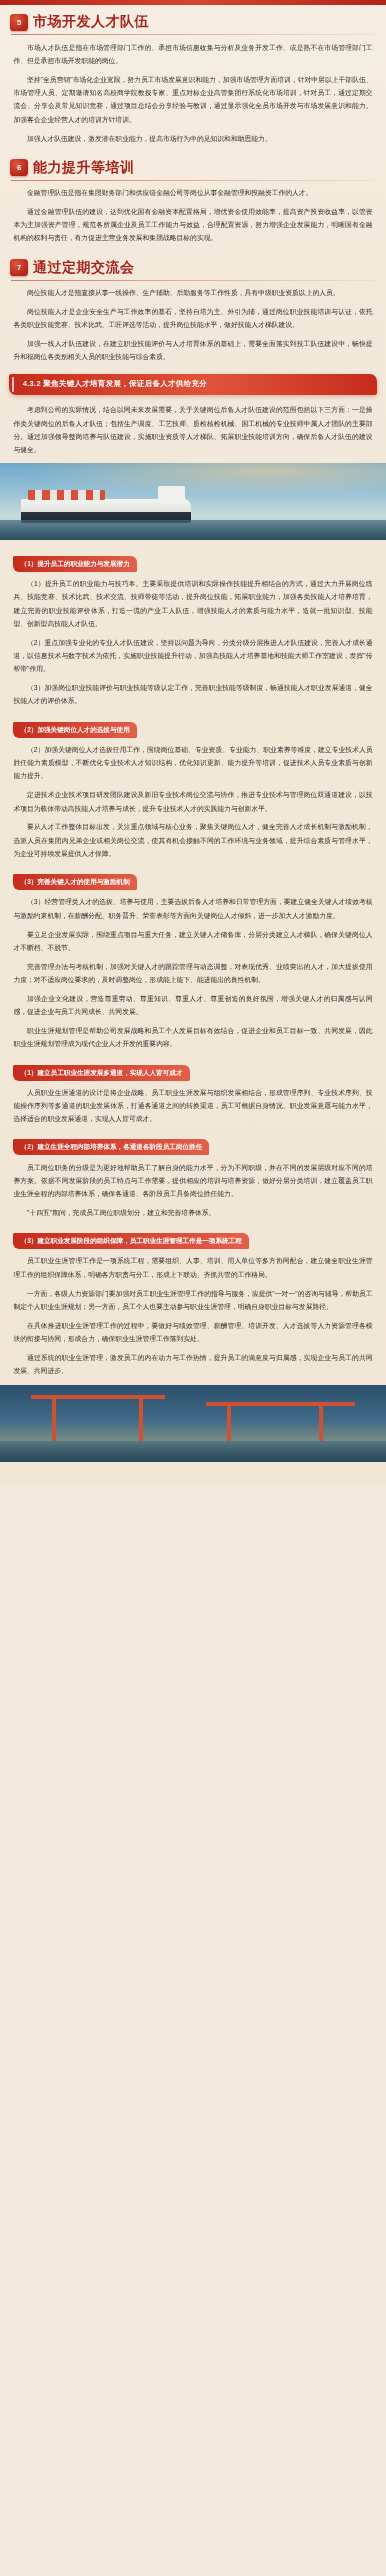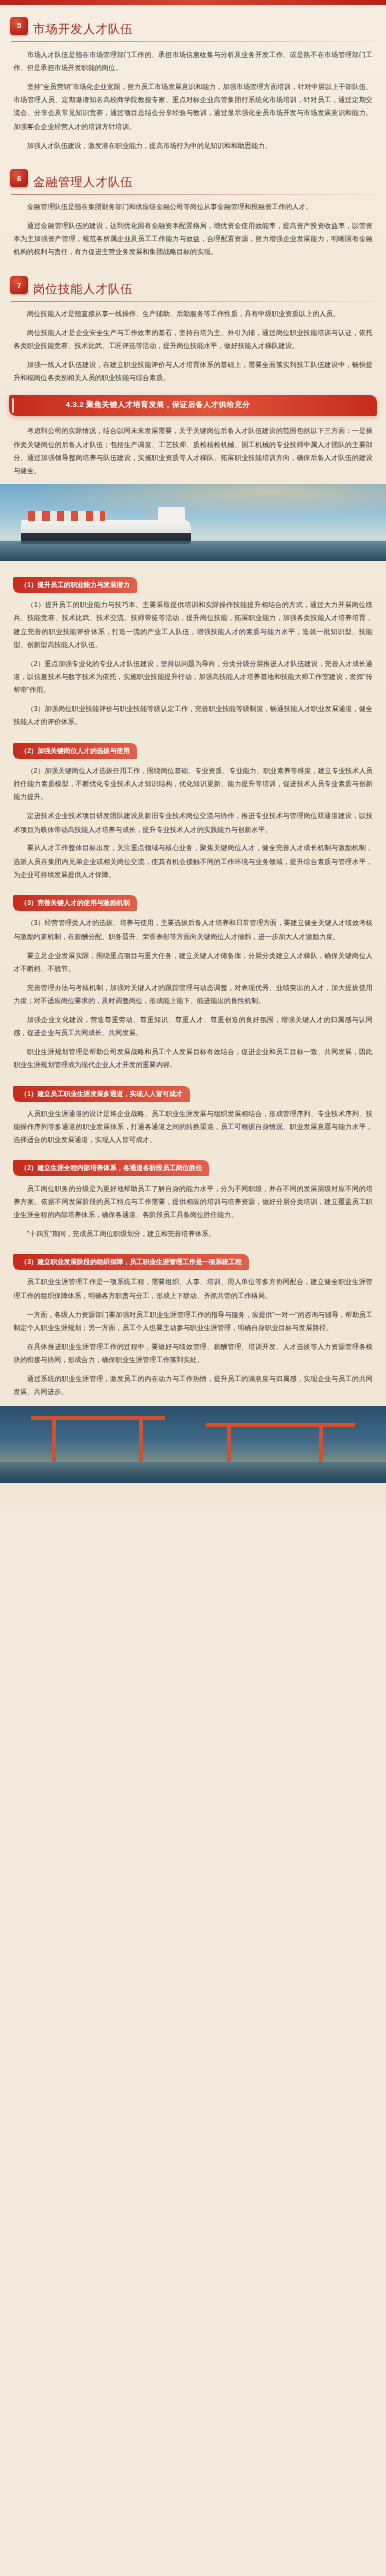--- a/index.html
+++ b/index.html
@@ -35,25 +35,24 @@
     background:radial-gradient(circle at 35% 30%,#e0563a,#b5261a 70%);
     border-radius:3.6px;
     color:#fff;
     font-size:7.7px;
     font-weight:bold;
     display:flex;align-items:center;justify-content:center;
     box-shadow:0 1px 2.1px rgba(120,20,10,.35);
     letter-spacing:0;
   }
   .sec-title{
-    font-size:12px;
-    font-weight:normal;
+    font-size:14px;
+    font-weight:bold;
     color:#a8231a;
     letter-spacing:0.5px;
-    margin-top:8px;
   }
   .sec-rule{
     margin:0 11.3px 5.2px 11.3px;
     height:1px;
     background:linear-gradient(90deg,rgba(176,36,24,.55),rgba(176,36,24,.05));
   }
 
   
   p.para{
     margin:0 0 5.7px 0;
@@ -77,21 +76,21 @@
     font-weight:bold;
     letter-spacing:0.3px;
     box-shadow:0 1.5px 4.1px rgba(150,35,20,.3);
   }
   .banner:before{
     content:"";
     position:absolute;left:3.1px;top:3.1px;bottom:3.1px;width:1.5px;
     background:rgba(255,255,255,.75);
     border-radius:1px;
   }
-  .banner span{padding-left:5.2px;display:inline-block;margin-left:43px;}
+  .banner span{padding-left:5.2px;display:inline-block;}
 
   
   .pill{
     margin:8.2px 13.4px 5.2px 13.4px;
     display:inline-block;
     background:linear-gradient(90deg,#c62b1c,#e2604a);
     color:#fff;
     font-size:6.6px;
     font-weight:bold;
     padding:3.1px 7.2px;
@@ -152,29 +151,29 @@
     <div class="seal">5</div>
     <div class="sec-title">市场开发人才队伍</div>
   </div>
   <div class="sec-rule"></div>
   <p class="para">市场人才队伍是指在市场管理部门工作的、承担市场信息收集与分析及业务开发工作、或是熟不在市场管理部门工作、但是承担市场开发职能的岗位。</p>
   <p class="para">坚持"全员营销"市场化企业宽限，努力员工市场发展意识和能力，加强市场管理方面培训，针对中层以上干部队伍、市场管理人员、定期邀请知名高校商学院教授专家、重点对标企业高管集团行系统化市场培训，针对员工，通过定期交流会、分享会及常见知识竞赛，通过项目总结会分享经验与教训，通过显示强化全员市场开发与市场发展意识和能力。加强客会企业经营人才的培训方针培训。</p>
   <p class="para">加强人才队伍建设，激发潜在职业能力，提高市场行为中的见知识和和助思能力。</p>
 
   <div class="sec-head">
     <div class="seal">6</div>
-    <div class="sec-title">金融管理人才队伍</div>
+    <div class="sec-title">能力提升等培训</div>
   </div>
   <div class="sec-rule"></div>
   <p class="para">金融管理队伍是指在集团财务部门和供应链金融公司等岗位从事金融管理和投融资工作的人才。</p>
   <p class="para">通过金融管理队伍的建设，达到优化国有金融资本配置格局，增优资金使用效能率，提高资产投资收益率，以管资本为主加强资产管理，规范各所属企业及员工工作能力与效益，合理配置资源，努力增强企业发展能力，明晰国有金融机构的权利与责任，有力促进主营业务发展和集团战略目标的实现。</p>
 
   <div class="sec-head">
     <div class="seal">7</div>
-    <div class="sec-title">岗位技能人才队伍</div>
+    <div class="sec-title">通过定期交流会</div>
   </div>
   <div class="sec-rule"></div>
   <p class="para">岗位技能人才是指直接从事一线操作、生产辅助、后勤服务等工作性质，具有中级职业资质以上的人员。</p>
   <p class="para">岗位技能人才是企业安全生产与工作效率的基石，坚持自培为主、外引为辅，通过岗位职业技能培训与认证，依托各类职业技能竞赛、技术比武、工匠评选等活动，提升岗位技能水平，做好技能人才梯队建设。</p>
   <p class="para">加强一线人才队伍建设，在建立职业技能评价与人才培育体系的基础上，需要全面落实到技工队伍建设中，畅快提升和福岗位各类别相关人员的职业技能与综合素质。</p>
 
   <div class="banner">
     <span>4.3.2 聚焦关键人才培育发展，保证后备人才供给充分</span>
   </div>
   <p class="para">考虑到公司的实际情况，结合以同未来发展需要，关于关键岗位后备人才队伍建设的范围包括以下三方面：一是操作类关键岗位的后备人才队伍；包括生产调度、工艺技师、质检核检机械、国工机械的专业技师中属人才团队的主要部分。通过加强领导整岗培养与队伍建设，实施职业资质等人才梯队、拓展职业技能培训方向，确保后备人才队伍的建设与健全。</p>

